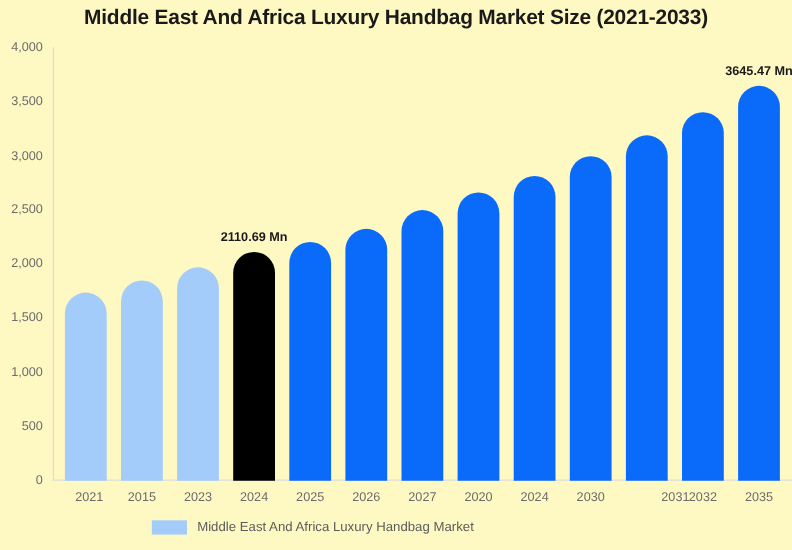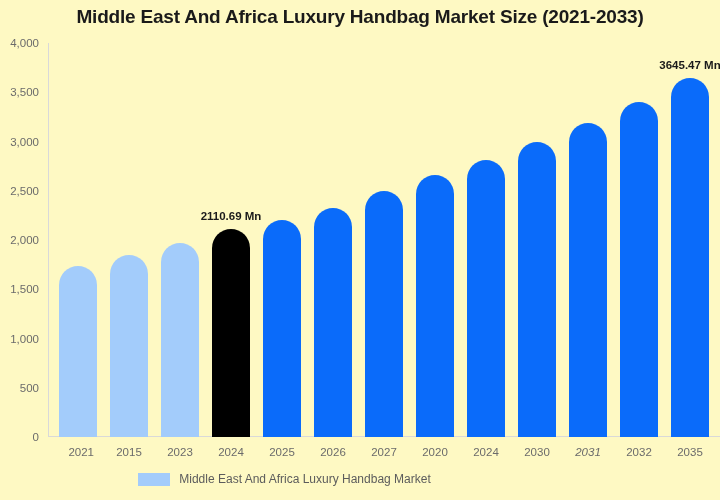--- a/index.html
+++ b/index.html
@@ -194,21 +194,21 @@
       <div class="xtick" style="left: 44px; width: 50px; text-align: right;">2021</div>
       <div class="xtick" style="left: 104px; width: 50px;">2015</div>
       <div class="xtick" style="left: 155px; width: 50px;">2023</div>
       <div class="xtick" style="left: 206px; width: 50px;">2024</div>
       <div class="xtick" style="left: 257px; width: 50px;">2025</div>
       <div class="xtick" style="left: 308px; width: 50px;">2026</div>
       <div class="xtick" style="left: 359px; width: 50px;">2027</div>
       <div class="xtick" style="left: 410px; width: 50px;">2020</div>
       <div class="xtick" style="left: 461px; width: 50px;">2024</div>
       <div class="xtick" style="left: 512px; width: 50px;">2030</div>
-      <div class="xtick" style="left: 563px; width: 50px; font-style: italic;">2031</div>
+      <div class="xtick" style="left: 589px; width: 50px;">2031</div>
       <div class="xtick" style="left: 614px; width: 50px;">2032</div>
       <div class="xtick" style="left: 665px; width: 50px;">2035</div>
     </div>
 
   <div class="legend">
     <span class="legend-swatch" id="legend-swatch-0" style="background: rgb(163, 204, 251);"></span>
     <span class="legend-label">Middle East And Africa Luxury Handbag Market</span>
   </div>
 
 <div class="bar-label" style="left: 181px; width: 100px; top: 210.097px;">2110.69 Mn</div>

